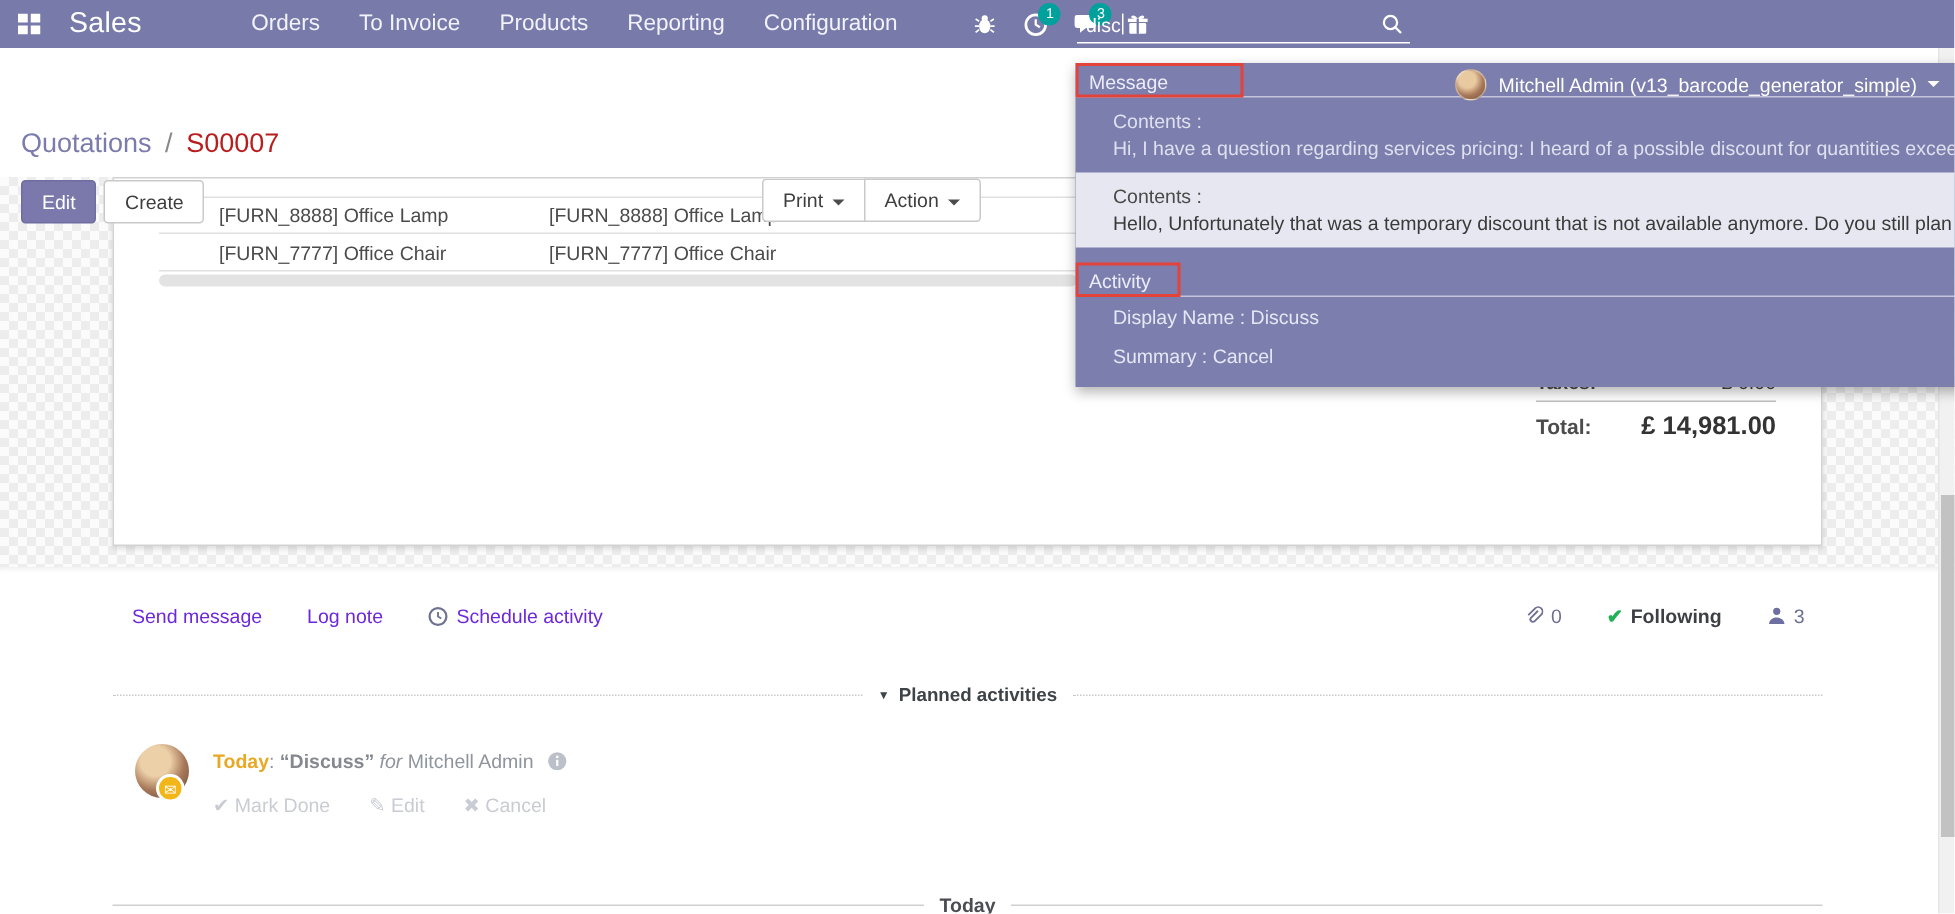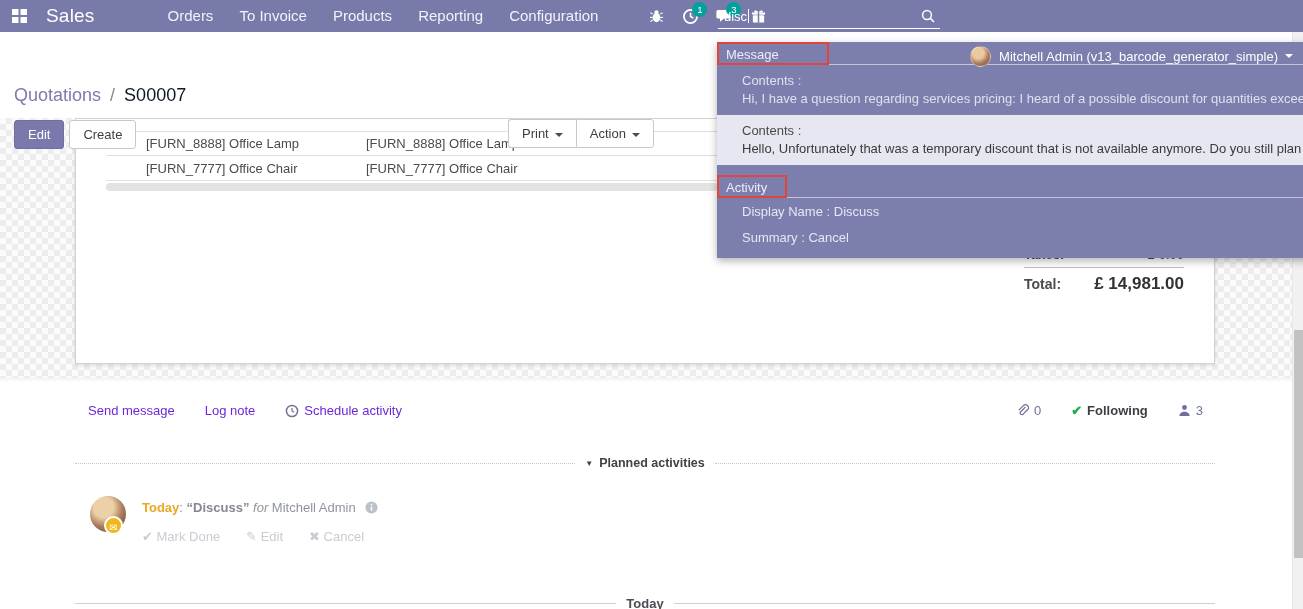--- a/index.html
+++ b/index.html
@@ -27,21 +27,21 @@
                 background:radial-gradient(circle at 38% 32%, #e8c9a0 0 32%, #a8795a 60%, #6f4e35 100%); border:1px solid rgba(255,255,255,.4); }
   .user-name { font-size:13px; color:#fff; }
   .caret-w { width:0; height:0; border-left:4px solid transparent; border-right:4px solid transparent;
              border-top:4px solid #fff; margin-left:7px; }
 
   
   .control-panel { position:absolute; top:32px; left:0; width:1303px; height:86px; background:#fff; z-index:3; }
   .breadcrumb { position:absolute; left:14px; top:53px; font-size:18px; }
   .bc-link { color:#7C7BAD; cursor:pointer; }
   .bc-sep { color:#888; margin:0 4px; }
-  .bc-current { color:#0f172a; }
+  .bc-current { color:#b91c1c; }
   .cp-buttons { position:absolute; left:14px; top:88px; display:flex; }
   .btn { font-size:13px; padding:6px 13px; border-radius:3px; border:1px solid #c9c9c9; background:#fff;
          color:#3e3e3e; cursor:pointer; margin-right:5px; }
   .btn-primary { background:#7b79ab; border-color:#6f6da1; color:#fff; }
   .cp-actions { position:absolute; left:508px; top:87px; display:flex; }
   .btn-group .btn { margin-right:0; border-radius:0; }
   .btn-group .btn:first-child { border-radius:3px 0 0 3px; border-right:none; }
   .btn-group .btn:last-child { border-radius:0 3px 3px 0; }
   .caret-d { display:inline-block; width:0; height:0; border-left:4px solid transparent; border-right:4px solid transparent;
              border-top:4px solid #4c4c4c; margin-left:6px; vertical-align:middle; }

